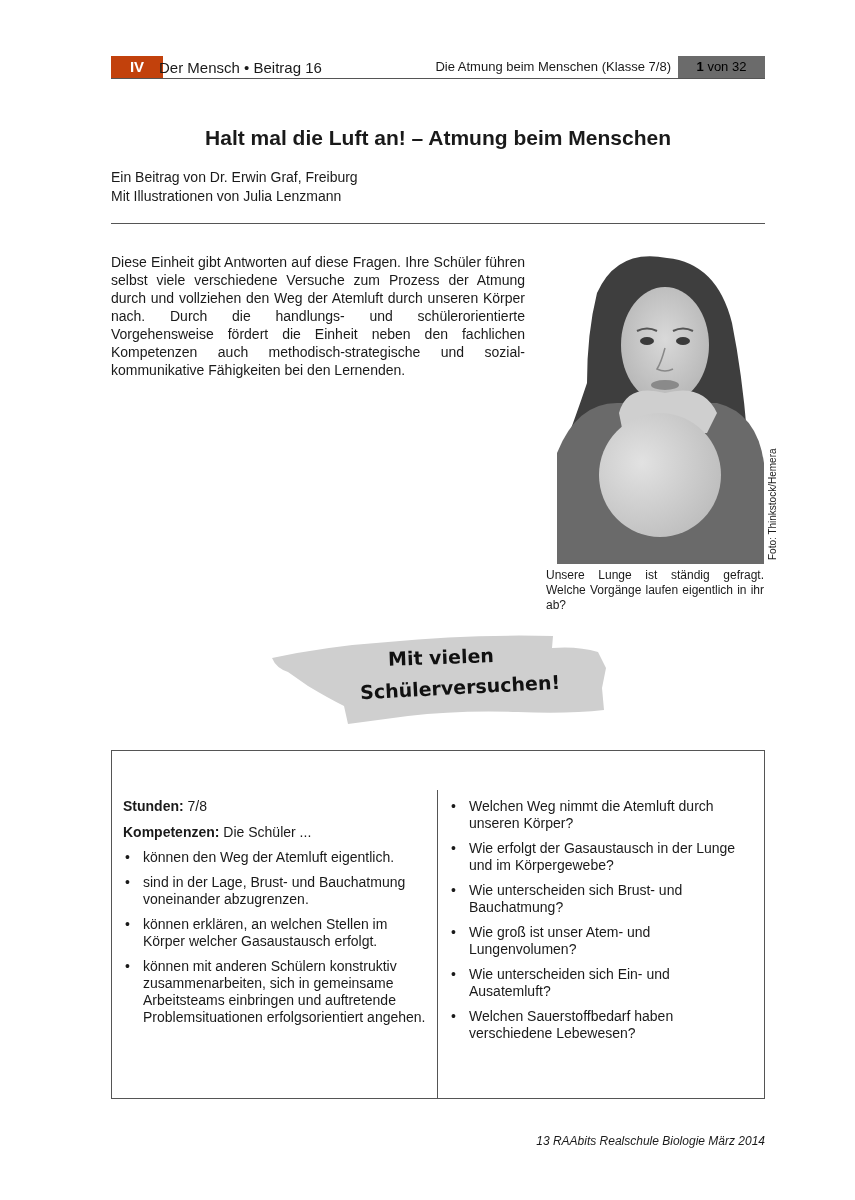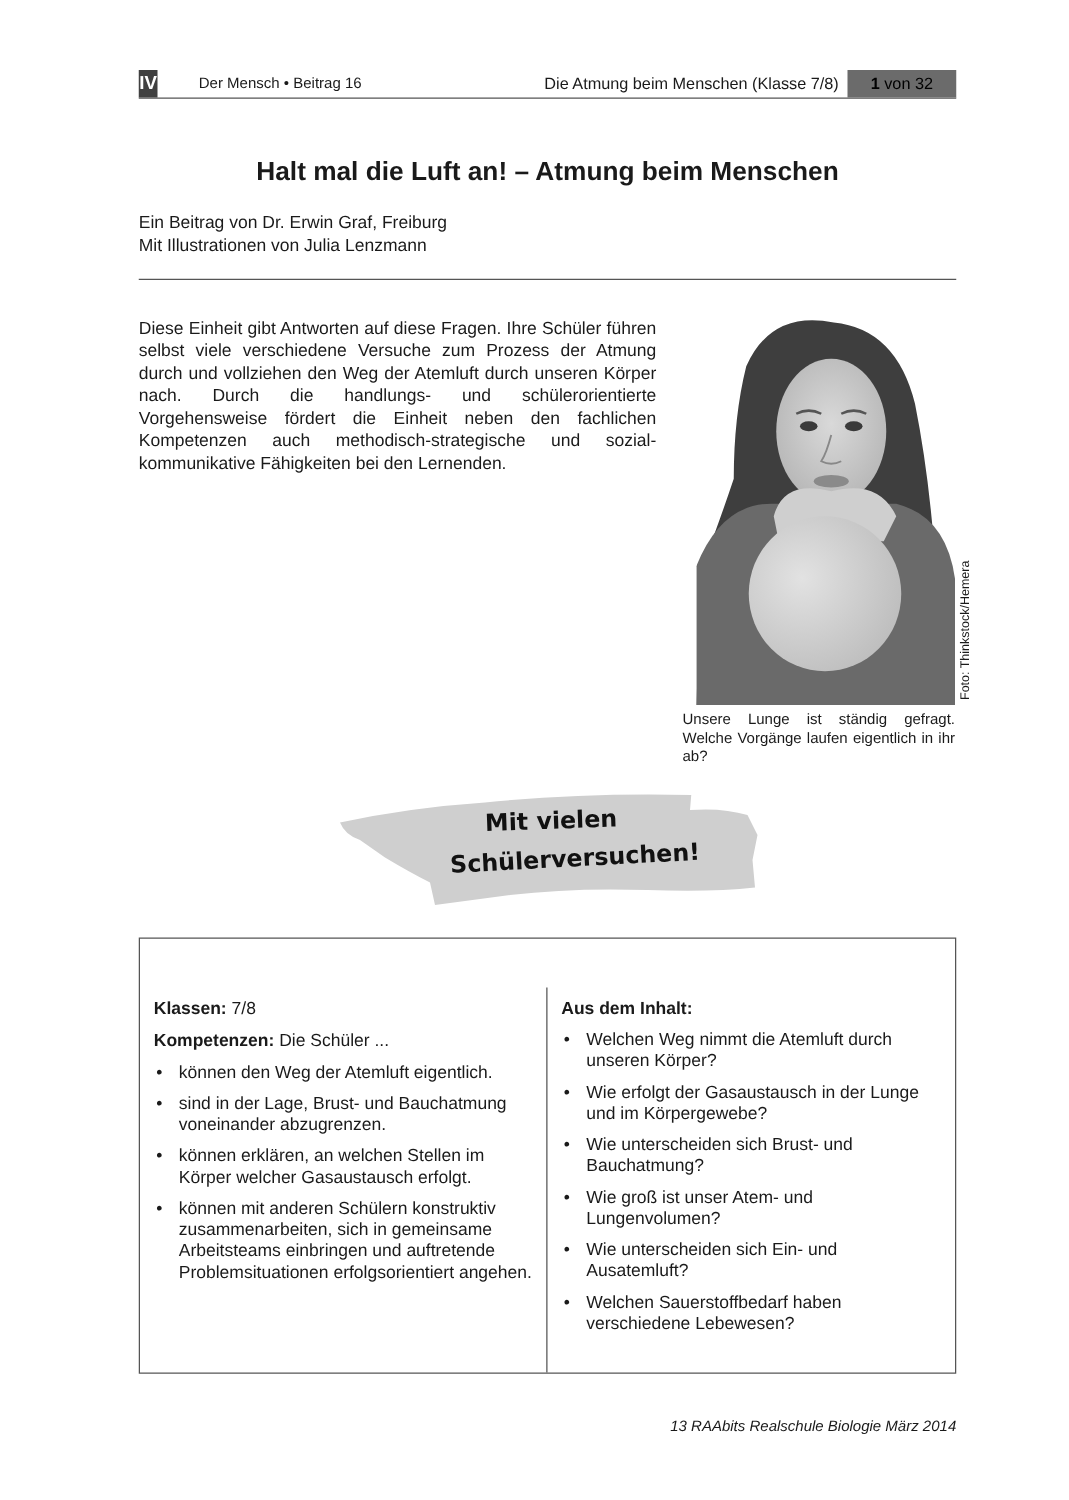--- a/index.html
+++ b/index.html
@@ -1,21 +1,21 @@
 <!DOCTYPE html>
 <html><head>
 <meta charset="utf-8">
 <style>
   * { box-sizing: border-box; margin: 0; padding: 0; }
   html, body { width: 855px; height: 1200px; background: #ffffff; }
   body { position: relative; font-family: "Liberation Sans", sans-serif; color: #1a1a1a; overflow: hidden; }
 
   .header { position: absolute; left: 111px; top: 56px; width: 654px; height: 23px; border-bottom: 1.5px solid #555; }
-  .hdr-num { position: absolute; left: 0; top: 0; width: 15px; height: 22px; background: #404040; color: #fff; font-weight: bold; font-size: 15px; text-align: center; line-height: 22px; }
-  .hdr-left { position: absolute; left: 48px; top: 3px; font-size: 12px; }
+  .hdr-num { position: absolute; left: 0; top: 0; width: 52px; height: 22px; background: #c2410c; color: #fff; font-weight: bold; font-size: 15px; text-align: center; line-height: 22px; }
+  .hdr-left { position: absolute; left: 48px; top: 3px; font-size: 15px; }
   .hdr-right { position: absolute; right: 94px; top: 3px; font-size: 13px; }
   .hdr-page { position: absolute; right: 0; top: 0; width: 87px; height: 22px; background: #6b6b6b; color: #000000; font-size: 13px; text-align: center; line-height: 22px; }
   .hdr-page b { font-weight: bold; }
 
   .title { position: absolute; left: 111px; top: 126px; width: 654px; text-align: center; font-size: 21px; font-weight: bold; }
   .byline { position: absolute; left: 111px; top: 168px; font-size: 14px; line-height: 19px; }
   .rule { position: absolute; left: 111px; top: 223px; width: 654px; border-top: 1.3px solid #555; }
 
   .intro { position: absolute; left: 111px; top: 253px; width: 414px; font-size: 14px; line-height: 18px; text-align: justify; }
   .intro p { margin-bottom: 7px; }
@@ -97,31 +97,30 @@
 <div class="banner">
   <svg width="340" height="98" viewBox="0 0 340 98">
     <path d="M4 30 Q60 18 120 14 Q200 6 285 8 L284 20 Q310 18 330 24 L338 40 L334 60 L336 82 Q300 86 250 84 Q190 82 140 88 Q110 92 80 96 L76 78 Q60 70 40 58 L20 44 Q8 40 4 30Z" fill="#cfcfcf"></path>
   </svg>
   <div class="banner-text" style="left:120px; top:18px; transform: rotate(-2deg);">Mit vielen</div>
   <div class="banner-text" style="left:92px; top:48px; transform: rotate(-3deg);">Schülerversuchen!</div>
 </div>
 
 <div class="box">
   <div class="box-col box-left">
-    <div class="meta"><b>Klassen:</b><span> 7/8</span></div>
+    <div class="meta"><b>Stunden:</b><span> 7/8</span></div>
     <div class="meta" style="margin-top:9px"><b>Kompetenzen:</b><span> Die Schüler ...</span></div>
     <ul class="bul">
       <li>können den Weg der Atemluft eigentlich.</li>
       <li>sind in der Lage, Brust- und Bauch­atmung voneinander abzugrenzen.</li>
       <li>können erklären, an welchen Stellen im Körper welcher Gasaustausch erfolgt.</li>
       <li>können mit anderen Schülern kons­truktiv zusammenarbeiten, sich in gemeinsame Arbeitsteams einbringen und auftretende Problemsituationen erfolgsorientiert angehen.</li>
     </ul>
   </div>
   <div class="box-col box-right">
-    <div class="right-head">Aus dem Inhalt:</div>
     <ul class="bul">
       <li>Welchen Weg nimmt die Atemluft durch unseren Körper?</li>
       <li>Wie erfolgt der Gasaustausch in der Lunge und im Körpergewebe?</li>
       <li>Wie unterscheiden sich Brust- und Bauchatmung?</li>
       <li>Wie groß ist unser Atem- und Lungenvolumen?</li>
       <li>Wie unterscheiden sich Ein- und Ausatemluft?</li>
       <li>Welchen Sauerstoffbedarf haben verschiedene Lebewesen?</li>
     </ul>
   </div>
 </div>

